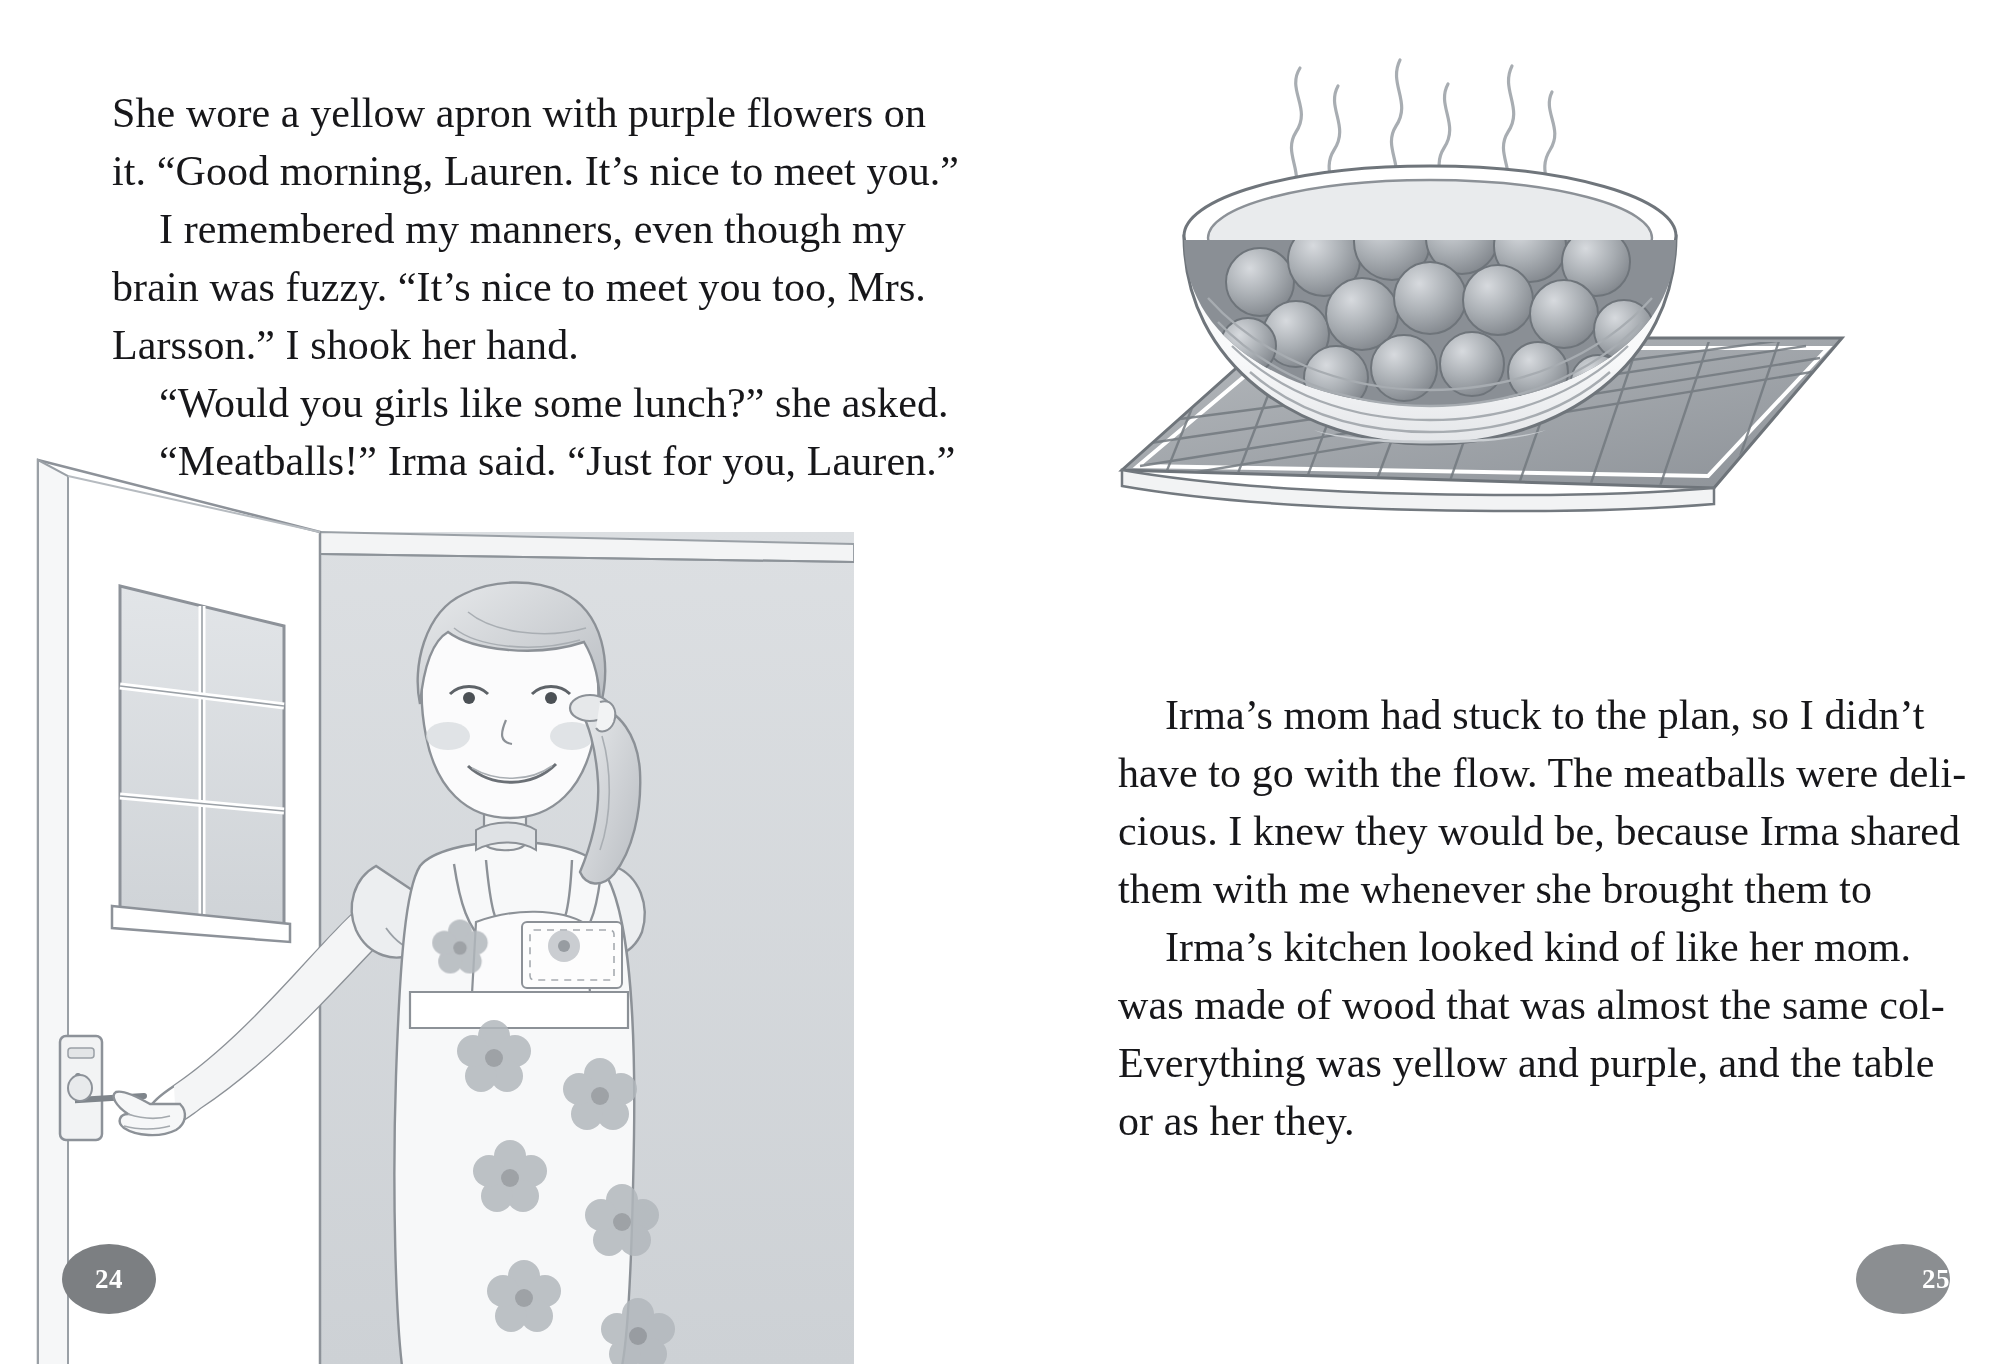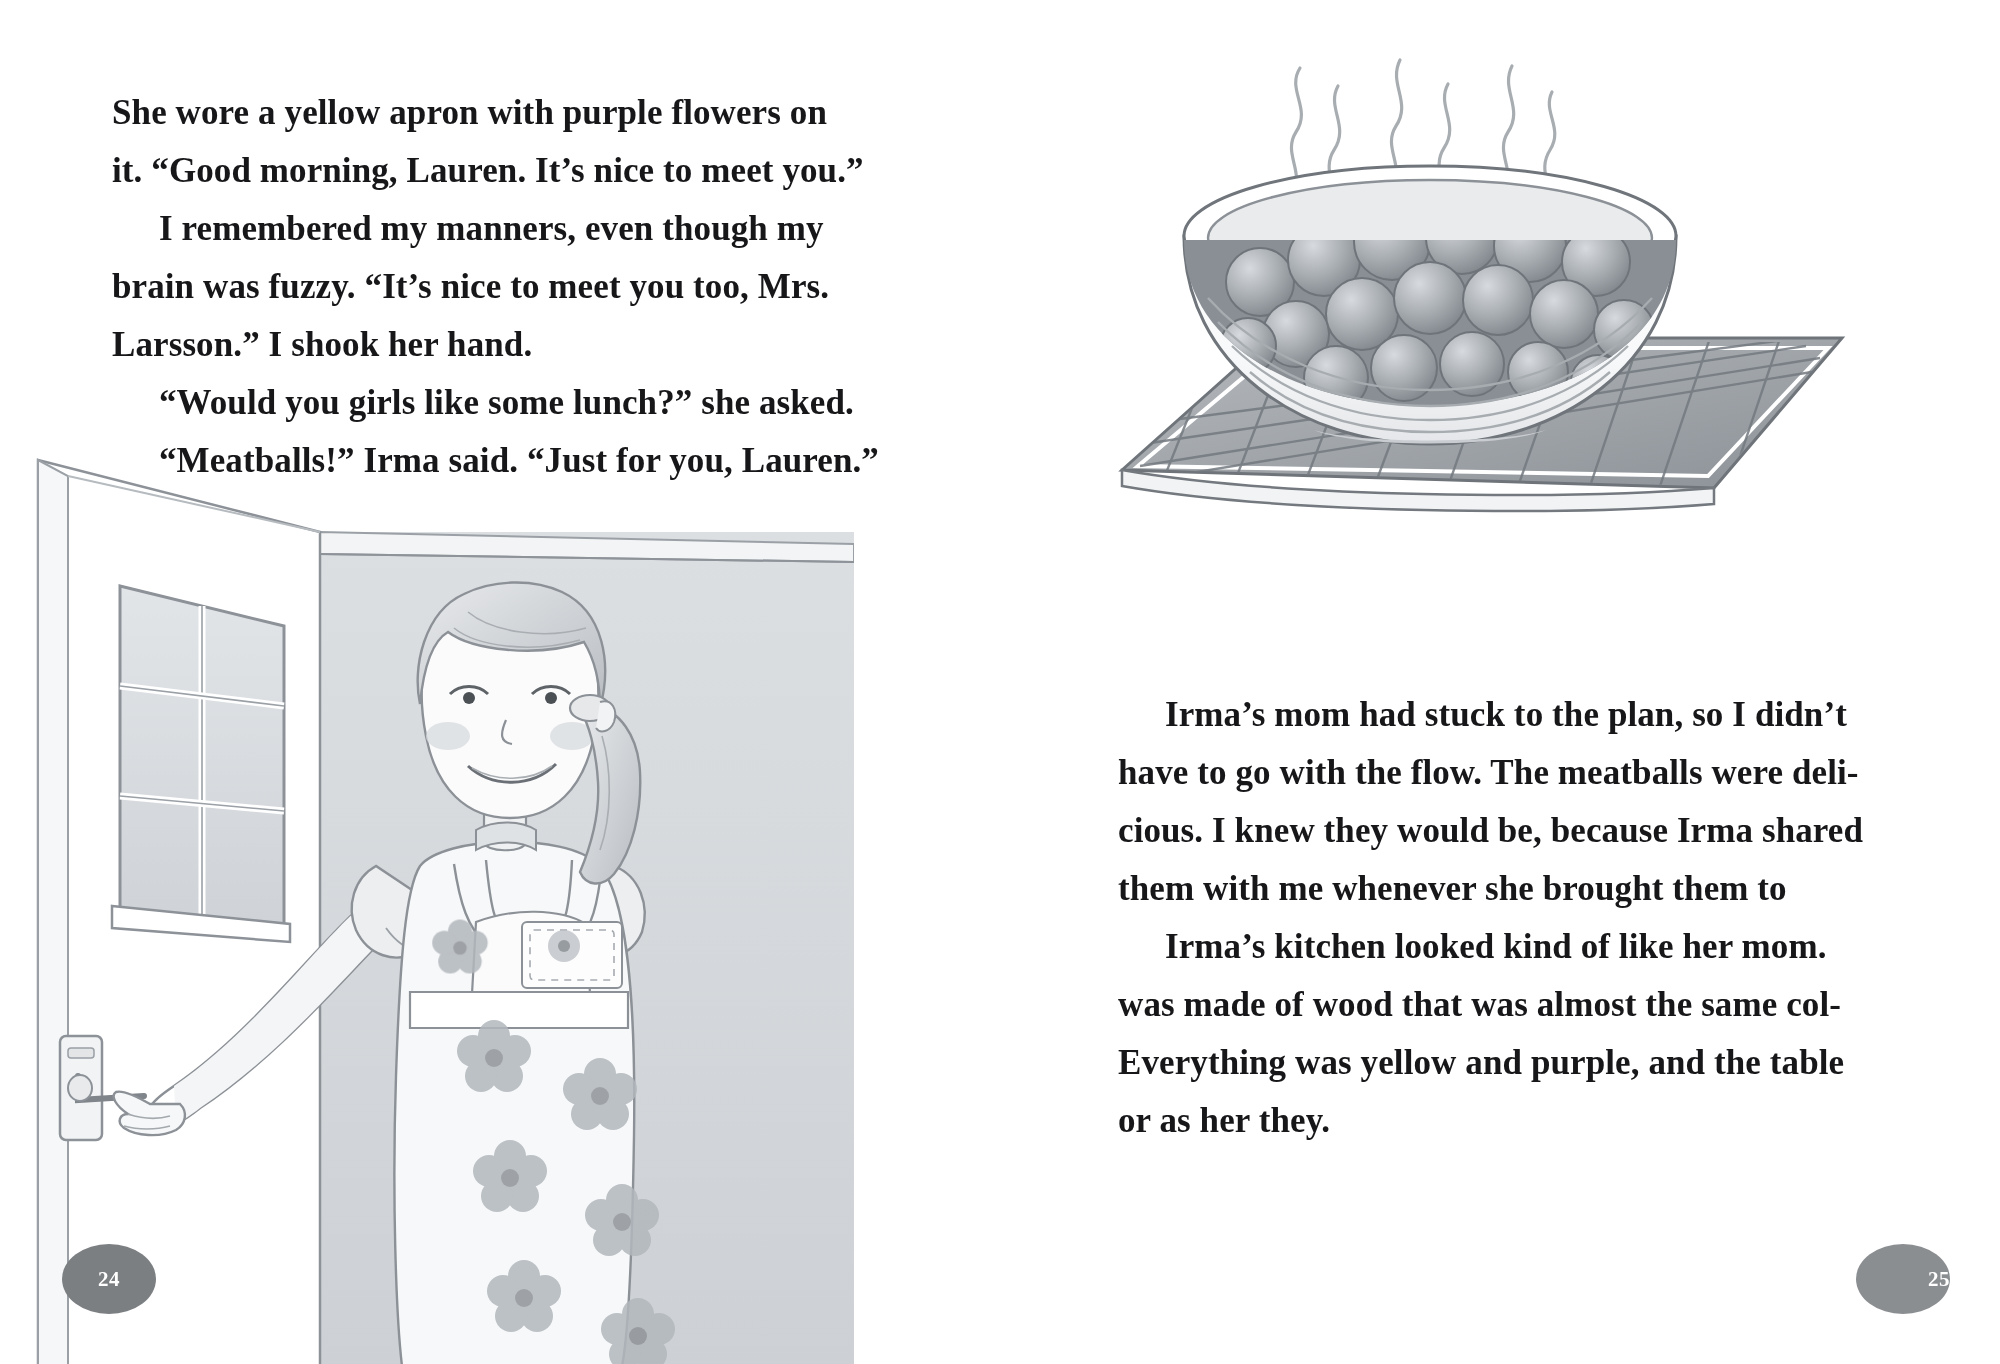--- a/index.html
+++ b/index.html
@@ -13,24 +13,23 @@
     height: 1364px;
     background: #ffffff;
     overflow: hidden;
     font-family: "Liberation Serif", "DejaVu Serif", serif;
   }
 
   
   .page-text {
     position: absolute;
     color: #17171a;
-    font-size: 35px;
+    font-size: 42px;
     line-height: 58px;
     letter-spacing: 0.1px;
-    font-weight: bold;
   }
   .page-text p {
     margin: 0;
     white-space: pre;
   }
   .page-text p.indent { text-indent: 47px; }
 
   #left-text  { left: 112px; top: 84px;  width: 780px; }
   #right-text { left: 1118px; top: 686px; width: 810px; }
 
@@ -38,21 +37,21 @@
   .page-number {
     position: absolute;
     width: 94px;
     height: 70px;
     border-radius: 50%;
     display: flex;
     align-items: center;
     justify-content: center;
     color: #ffffff;
     font-weight: bold;
-    font-size: 21px;
+    font-size: 27px;
     letter-spacing: 0.5px;
   }
   #pg-left  { left: 62px;   top: 1244px; background: #7c7f82; }
   #pg-right { left: 1856px; top: 1244px; background: #8b8e91; justify-content: flex-end; }
 
   
   .illus { position: absolute; }
   #illus-door  { left: 24px;  top: 436px; width: 830px; height: 930px; }
   #illus-bowl  { left: 1100px; top: 46px; width: 760px; height: 500px; }
 

